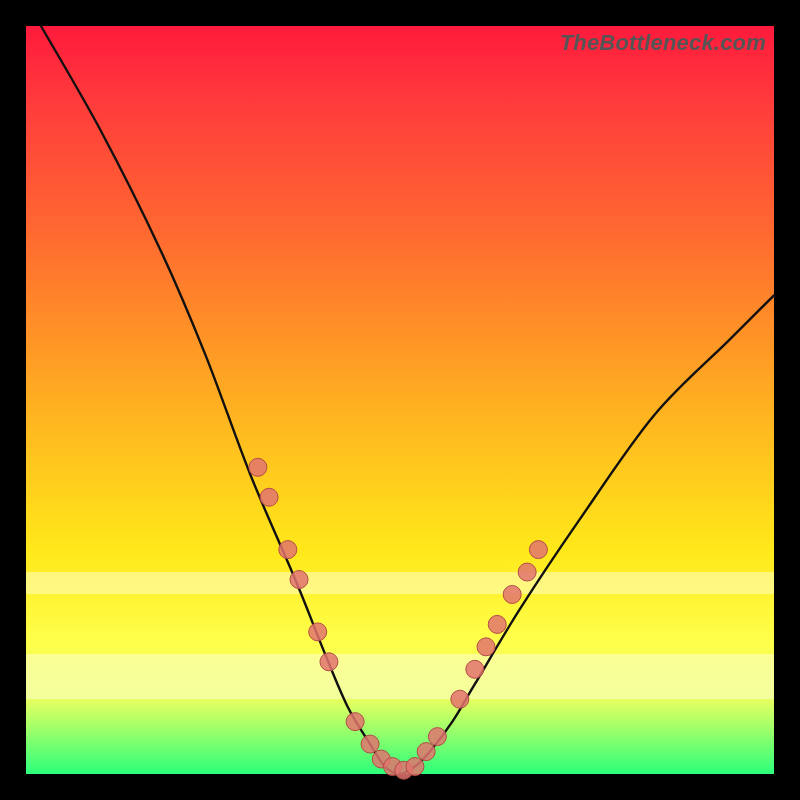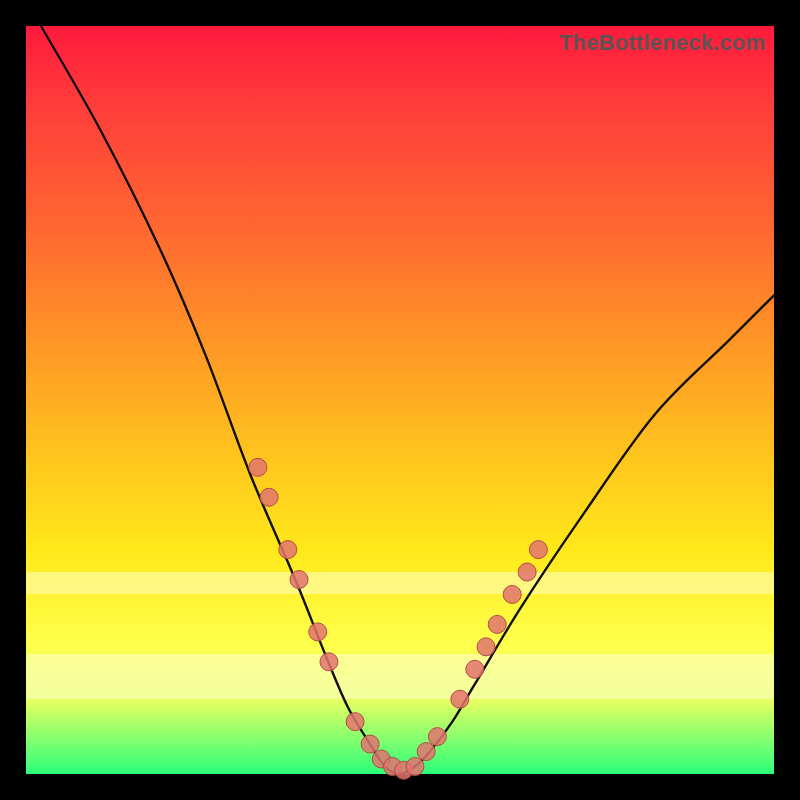--- a/index.html
+++ b/index.html
@@ -9,20 +9,21 @@
     height: 800px;
     overflow: hidden;
     background: #000;
     font-family: Arial, Helvetica, sans-serif;
   }
   .frame {
     position: relative;
     width: 800px;
     height: 800px;
     background: #000;
+    font-style: italic;
   }
   .plot-area {
     position: absolute;
     left: 26px;
     top: 26px;
     width: 748px;
     height: 748px;
     
     background: linear-gradient(
       to bottom,

